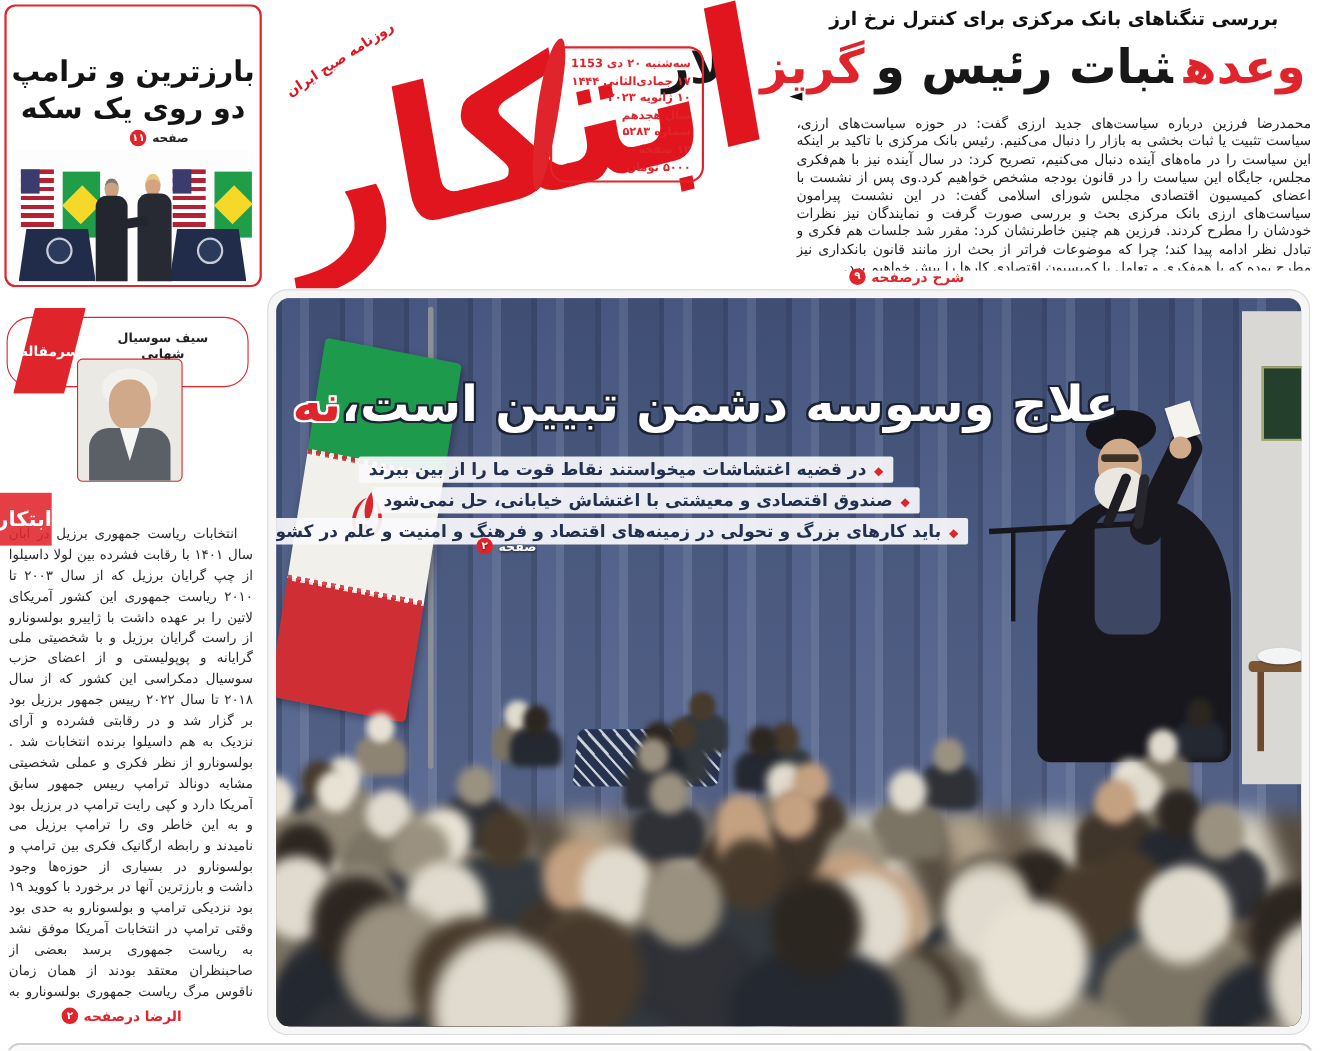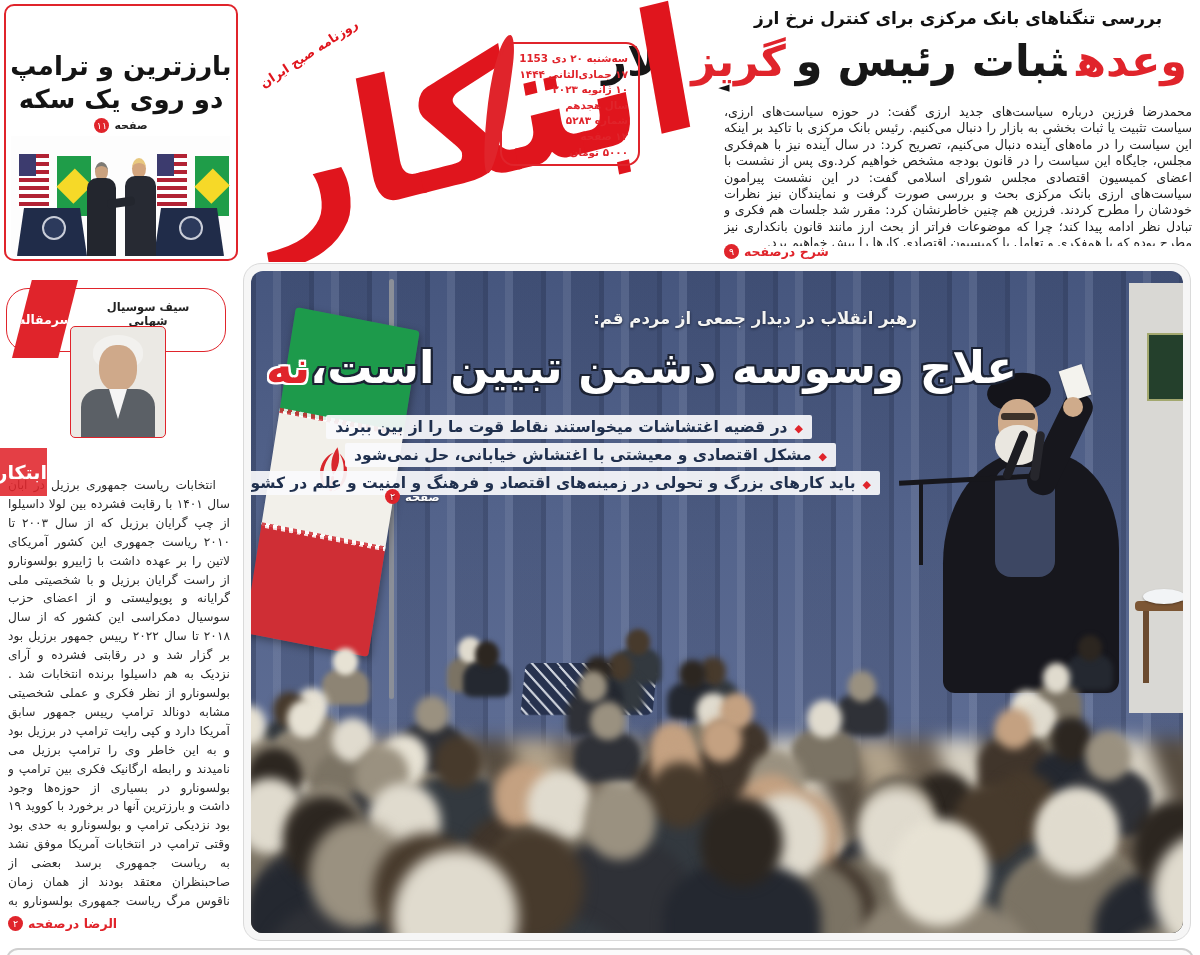--- a/index.html
+++ b/index.html
@@ -13,21 +13,21 @@
   .lead-headline{top:32px;width:100%;text-align:right;font-size:43px;font-weight:900;
                  color:#171717;white-space:nowrap;letter-spacing:-1px;}
   .lead-headline span{margin:0 5px;}
   .red-txt{color:#e0242b;}
   .lead-arrow{left:-6px;top:74px;color:#111;font-size:15px;}
   .lead-body{top:100px;width:100%;height:142px;overflow:hidden;font-size:12.6px;line-height:16.4px;
              text-align:justify;color:#222;font-weight:500;}
   .cont-note{color:#e0242b;font-weight:bold;font-size:12.5px;display:flex;align-items:center;gap:5px;direction:rtl;}
   .lead-cont{left:0;top:240px;}
   .badge{display:inline-block;width:15px;height:15px;border-radius:50%;background:#e0242b;color:#fff;
-         font-size:9.5px;line-height:15px;text-align:center;font-weight:normal;flex:0 0 auto;}
+         font-size:9.5px;line-height:15px;text-align:center;font-weight:bold;flex:0 0 auto;margin-left:48px;}
 
   
   .logo-wrap{left:232px;top:0;width:494px;height:262px;overflow:hidden;}
   .logo-text{position:absolute;left:10px;top:-20px;width:470px;height:280px;line-height:280px;
              text-align:center;font-size:168px;font-weight:bold;color:#e0151d;
              transform:rotate(-14deg) skewX(-4deg);}
   .tagline{left:252px;top:46px;color:#e0151d;font-size:12.5px;font-weight:bold;transform:rotate(-33deg);}
   .dateblock{left:500px;top:42px;width:140px;height:124px;border:2px solid #e0242b;border-radius:14px;
              padding:7px 10px 5px 6px;box-sizing:border-box;}
   .dateswash{left:488px;top:34px;width:20px;height:140px;background:#e0242b;
@@ -379,29 +379,28 @@
           <div style="position: absolute; left: 68.3305px; top: 201.284px; width: 100.139px; height: 108.151px; background: rgb(154, 145, 128); border-radius: 50%; filter: blur(6.2px);"></div>
           <div style="position: absolute; left: 188.636px; top: 292.221px; width: 202.23px; height: 159.656px; background: rgb(51, 57, 63); border-radius: 45% 45% 20% 20%; filter: blur(6.3px);"></div>
           <div style="position: absolute; left: 236.533px; top: 209.2px; width: 106.437px; height: 114.952px; background: rgb(71, 58, 44); border-radius: 50%; filter: blur(6.3px);"></div>
           <div style="position: absolute; left: 861.943px; top: 299.684px; width: 209.325px; height: 165.256px; background: rgb(123, 115, 100); border-radius: 45% 45% 20% 20%; filter: blur(6.4px);"></div>
           <div style="position: absolute; left: 911.52px; top: 213.751px; width: 110.171px; height: 118.985px; background: rgb(224, 219, 206); border-radius: 50%; filter: blur(6.4px);"></div>
           <div style="position: absolute; left: 82.5676px; top: 300.274px; width: 209.89px; height: 165.702px; background: rgb(51, 57, 63); border-radius: 45% 45% 20% 20%; filter: blur(6.4px);"></div>
           <div style="position: absolute; left: 132.278px; top: 214.109px; width: 110.468px; height: 119.306px; background: rgb(71, 58, 44); border-radius: 50%; filter: blur(6.4px);"></div>
           <div style="position: absolute; left: 152.489px; top: 230.58px; width: 124.697px; height: 134.673px; background: rgb(224, 219, 206); border-radius: 50%; filter: blur(6.7px);"></div>
         </div>
 
-      <div class="abs photo-kicker">رهبر انقلاب در دیدار جمعی از مردم قم:</div>
       <div class="abs photo-headline">
         <span class="ph-white">علاج وسوسه دشمن تبیین است،</span><span class="ph-red">نه باتوم</span>
       </div>
       <div class="bullet" style="right:371px;top:144px;">
         <span class="dia">◆</span><span>در قضیه اغتشاشات میخواستند نقاط قوت ما را از بین ببرند</span>
       </div>
       <div class="bullet" style="right:347px;top:172px;">
-        <span class="dia">◆</span><span>مشکل اقتصادی و معیشتی با اغتشاش خیابانی، حل نمی‌شود</span>
+        <span class="dia">◆</span><span>صندوق اقتصادی و معیشتی با اغتشاش خیابانی، حل نمی‌شود</span>
       </div>
       <div class="bullet" style="right:303px;top:200px;">
         <span class="dia">◆</span><span>باید کارهای بزرگ و تحولی در زمینه‌های اقتصاد و فرهنگ و امنیت و علم در کشور انجام شود</span>
       </div>
       <div class="abs photo-pageref">
         <span>صفحه</span>
         <span class="badge">۲</span>
       </div>
     </div>
   </div>

